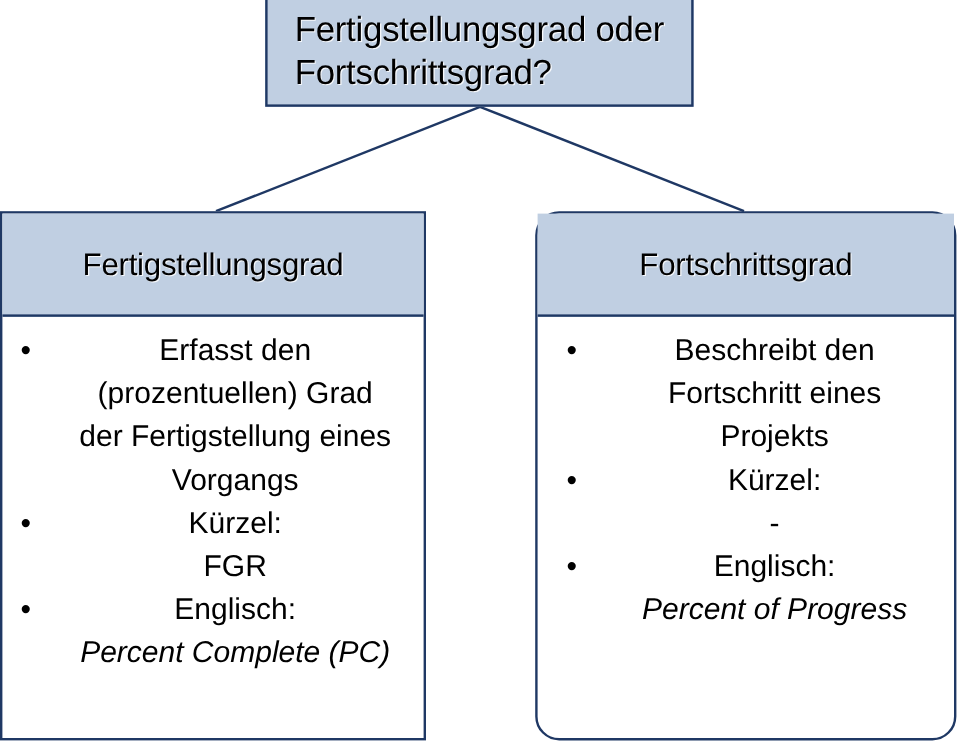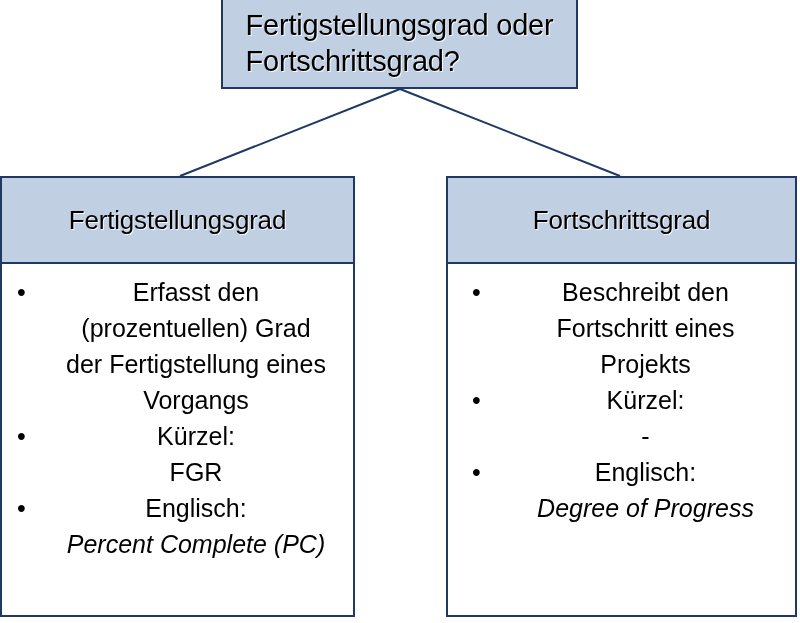--- a/index.html
+++ b/index.html
@@ -80,20 +80,21 @@
     left: 0;
     top: 176px;
     width: 355px;
     height: 441px;
   }
   #node-fortschrittsgrad {
     left: 446px;
     top: 176px;
     width: 351px;
     height: 441px;
+    border-radius: 20px;
   }
 
   .node-header-band {
     height: 86px;
   }
 
   .node-body {
     box-sizing: border-box;
     padding: 10px 8px 0 8px;
   }
@@ -187,19 +188,19 @@
           <span class="bullet-line">Beschreibt den</span>
           <span class="bullet-line">Fortschritt eines</span>
           <span class="bullet-line">Projekts</span>
         </li>
         <li>
           <span class="bullet-line">Kürzel:</span>
           <span class="bullet-line">-</span>
         </li>
         <li>
           <span class="bullet-line">Englisch:</span>
-          <span class="bullet-line italic">Degree of Progress</span>
+          <span class="bullet-line italic">Percent of Progress</span>
         </li>
       </ul>
     </div>
   </div>
 
 </div>
 
 </body></html>

